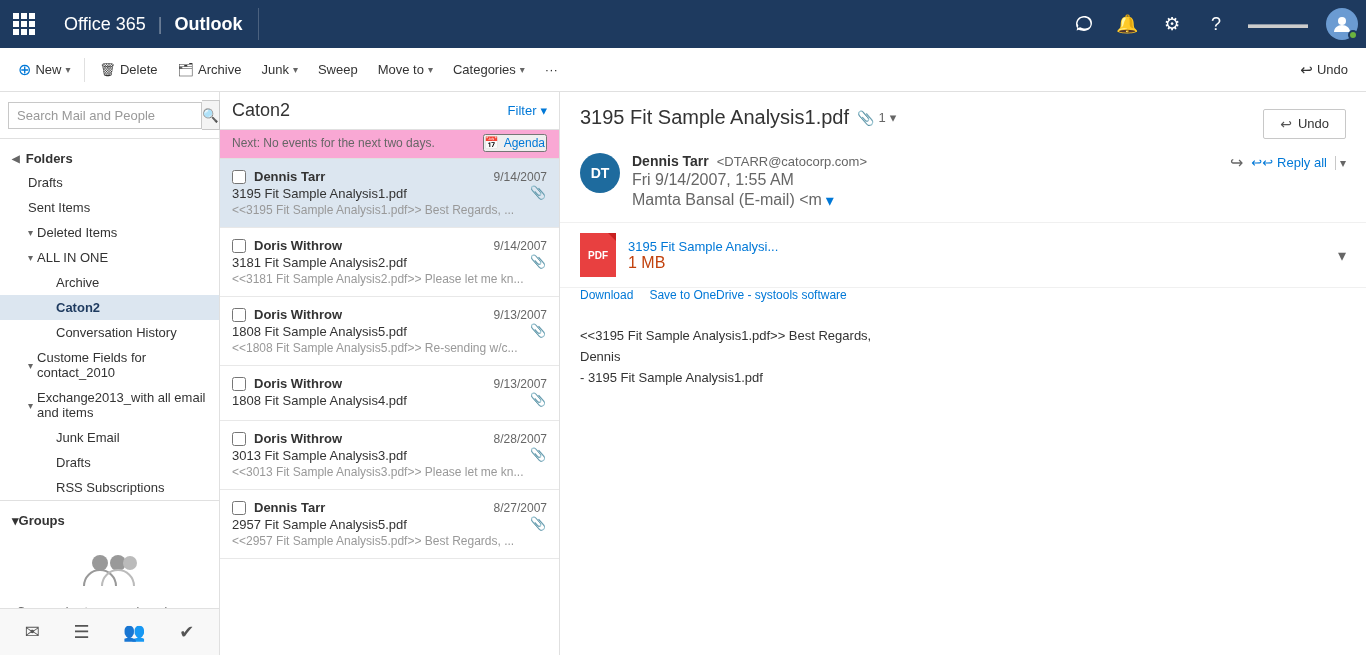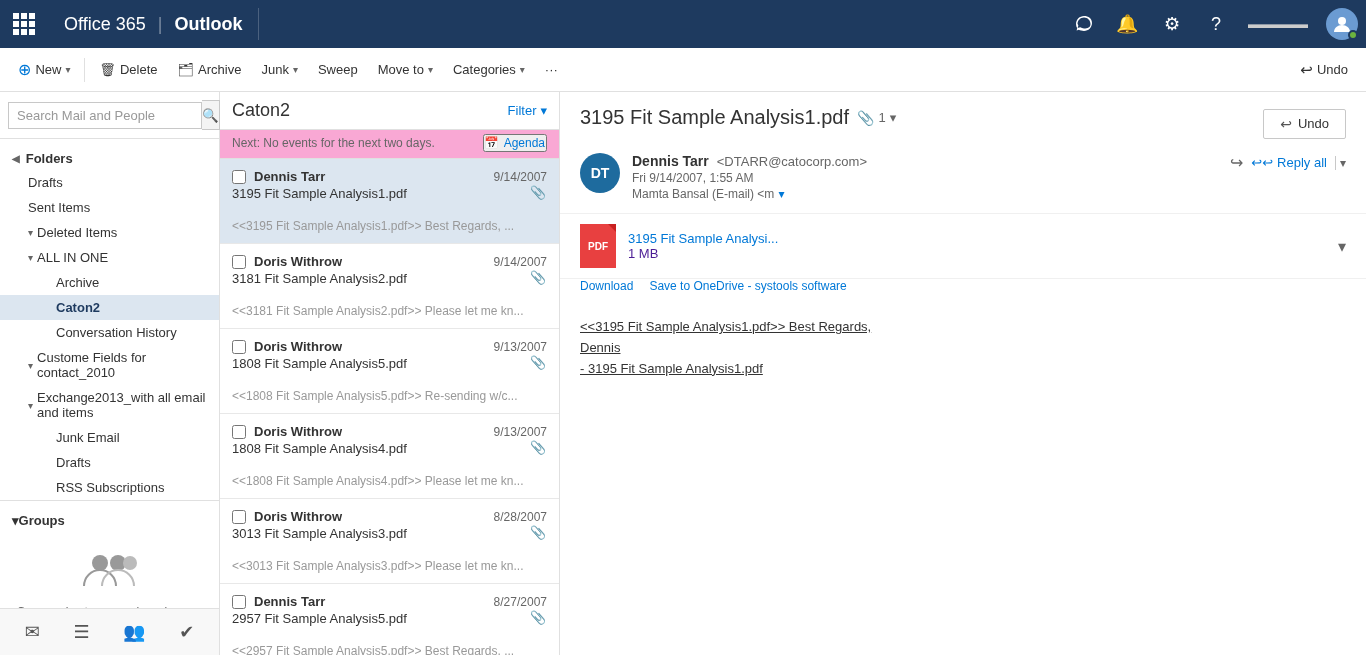--- a/index.html
+++ b/index.html
@@ -63,49 +63,49 @@
     .next-bar { display: flex; align-items: center; justify-content: space-between; padding: 4px 12px 6px; border-bottom: 1px solid #e0e0e0; background: #f9a8d4; font-size: 12px; color: #666; }
     .agenda-btn { color: #0078d7; font-size: 12px; cursor: pointer; display: flex; align-items: center; gap: 4px; }
 
     .email-items { flex: 1; overflow-y: auto; }
     .email-item { display: flex; flex-direction: column; padding: 10px 12px; border-bottom: 1px solid #e8e8e8; cursor: pointer; position: relative; }
     .email-item.selected { background: #dce6f0; }
     .email-item-header { display: flex; align-items: center; justify-content: space-between; margin-bottom: 2px; }
     .email-sender { font-size: 13px; font-weight: 600; color: #333; flex: 1; }
     .email-date { font-size: 12px; color: #666; }
     .email-subject { font-size: 13px; color: #333; margin-bottom: 2px; }
-    .email-preview { font-size: 12px; color: #999; white-space: nowrap; overflow: hidden; text-overflow: ellipsis; margin-top: 16px; }
+    .email-preview { font-size: 12px; color: #999; white-space: nowrap; overflow: hidden; text-overflow: ellipsis; }
     .email-attach { position: absolute; right: 12px; top: 26px; color: #999; font-size: 13px; }
     .email-checkbox { width: 14px; height: 14px; border: 1px solid #c8c8c8; margin-right: 8px; cursor: pointer; flex-shrink: 0; }
 
     
     .email-detail { flex: 1; display: flex; flex-direction: column; padding: 0; overflow-y: auto; }
     .detail-title { font-size: 20px; color: #333; font-weight: 400; margin-bottom: 12px; display: flex; align-items: center; gap: 8px; }
     .attachment-count { font-size: 13px; color: #666; display: flex; align-items: center; gap: 4px; }
     .reply-btn { display: flex; align-items: center; gap: 6px; padding: 6px 16px; border: 1px solid #c8c8c8; background: #fff; cursor: pointer; font-size: 13px; color: #333; border-radius: 2px; }
 
     .sender-row { display: flex; align-items: flex-start; padding: 12px 20px; border-bottom: 1px solid #f0f0f0; }
     .sender-avatar { width: 40px; height: 40px; border-radius: 50%; background: #1e6b9e; color: #fff; display: flex; align-items: center; justify-content: center; font-size: 14px; font-weight: 600; flex-shrink: 0; margin-right: 12px; }
     .sender-info { flex: 1; }
     .sender-name { font-size: 14px; font-weight: 600; color: #333; }
     .sender-email-addr { font-size: 13px; color: #666; }
-    .sender-meta { display: flex; align-items: center; gap: 4px; font-size: 12px; color: #666; margin-top: 2px; }
+    .sender-meta { display: flex; gap: 4px; font-size: 16px; color: #666; margin-top: 2px; }
     .sender-actions { display: flex; align-items: center; gap: 8px; }
     .action-icon { color: #666; font-size: 16px; cursor: pointer; }
 
     .attachment-row { display: flex; align-items: center; padding: 10px 20px; border-bottom: 1px solid #f0f0f0; gap: 12px; }
     .pdf-icon { width: 36px; height: 44px; background: #e84040; display: flex; align-items: center; justify-content: center; color: #fff; font-size: 10px; font-weight: 700; position: relative; flex-shrink: 0; }
     .pdf-icon::after { content: ''; position: absolute; top: 0; right: 0; border-style: solid; border-width: 0 8px 8px 0; border-color: transparent #c82020 transparent transparent; }
     .attach-info { flex: 1; }
     .attach-name { font-size: 13px; color: #0078d7; cursor: pointer; }
-    .attach-size { font-size: 13px; color: #4c1d95; }
+    .attach-size { font-size: 16px; color: #c2410c; }
     .attach-expand { color: #666; cursor: pointer; font-size: 16px; }
     .attach-links { display: flex; gap: 12px; font-size: 12px; color: #0078d7; cursor: pointer; text-align: right; }
 
-    .email-body { padding: 16px 20px; color: #333; font-size: 13px; line-height: 1.6; text-decoration: underline; }
+    .email-body { padding: 16px 20px; color: #333; font-size: 13px; line-height: 1.6; }
 
     
     ::-webkit-scrollbar { width: 6px; }
     ::-webkit-scrollbar-track { background: #f8f8f8; }
     ::-webkit-scrollbar-thumb { background: #c8c8c8; border-radius: 3px; }
   </style>
 </head>
 <body>
 
 <div class="top-bar">
@@ -323,21 +323,20 @@
         <span class="email-attach">📎</span>
       </div>
 
       <div class="email-item">
         <div class="email-item-header">
           <input type="checkbox" class="email-checkbox" style="">
           <span class="email-sender">Doris Withrow</span>
           <span class="email-date">9/13/2007</span>
         </div>
         <div class="email-subject">1808 Fit Sample Analysis4.pdf</div>
-        <div class="email-preview">&lt;&lt;1808 Fit Sample Analysis4.pdf&gt;&gt; Please let me kn...</div>
         <span class="email-attach">📎</span>
       </div>
 
       <div class="email-item">
         <div class="email-item-header">
           <input type="checkbox" class="email-checkbox" style="">
           <span class="email-sender">Doris Withrow</span>
           <span class="email-date">8/28/2007</span>
         </div>
         <div class="email-subject">3013 Fit Sample Analysis3.pdf</div>

